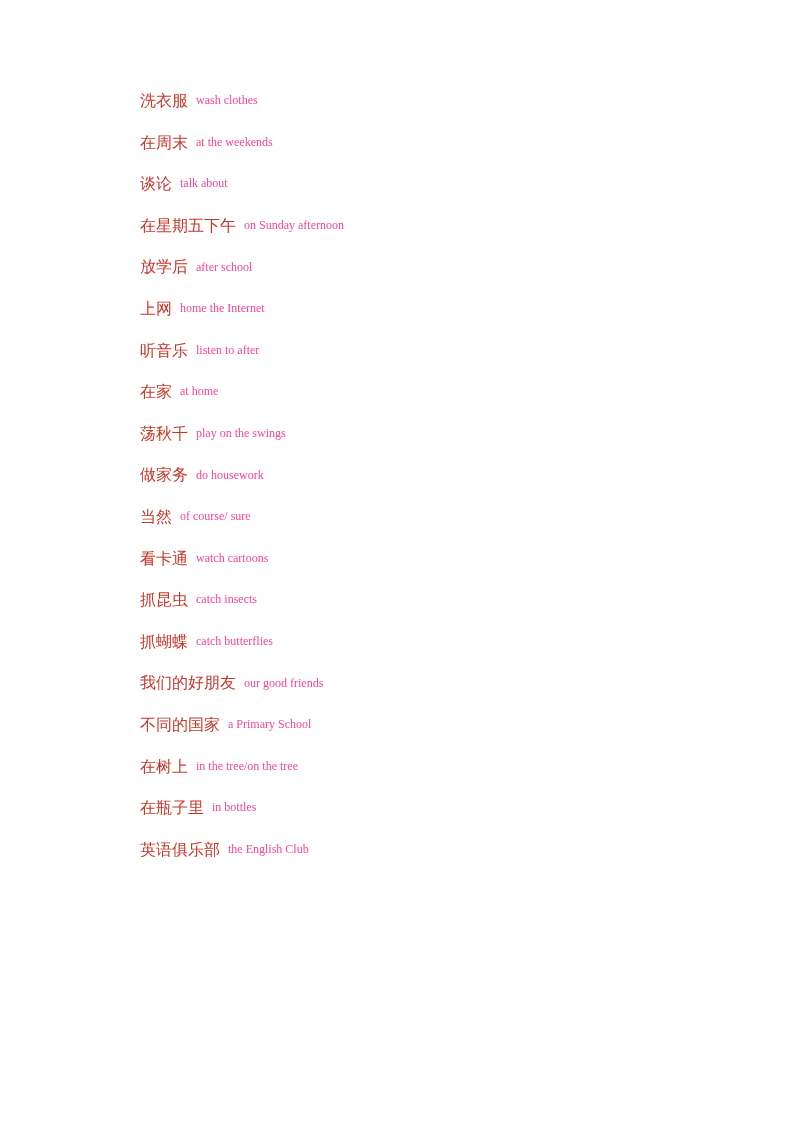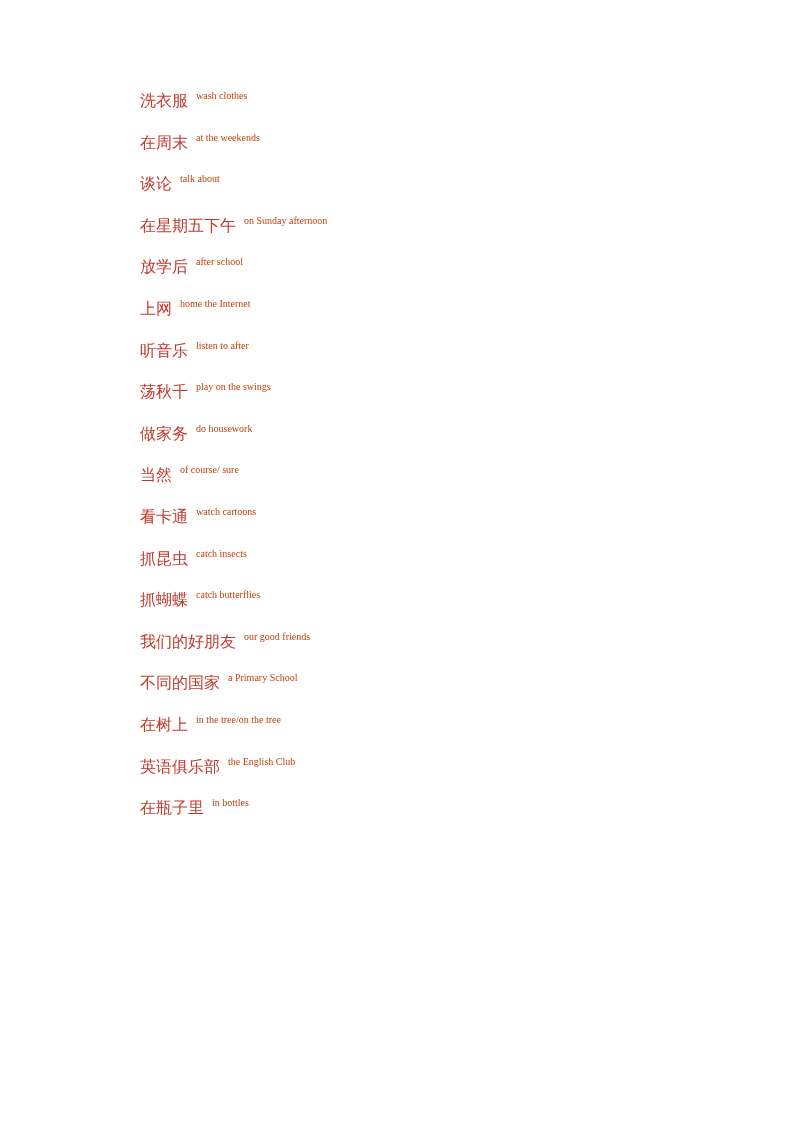--- a/index.html
+++ b/index.html
@@ -14,33 +14,33 @@
       font-family: "SimSun", "宋体", serif;
       padding: 80px 140px;
     }
     .vocab-list {
       display: flex;
       flex-direction: column;
       gap: 0px;
     }
     .vocab-item {
       display: flex;
-      align-items: flex-start;
+      align-items: center;
       padding: 8px 0;
       line-height: 1.6;
     }
     .chinese {
       color: #c0392b;
       font-size: 16px;
       margin-right: 8px;
       white-space: nowrap;
     }
     .english {
-      color: #c2410c;
-      font-size: 10px;
+      color: #ec4899;
+      font-size: 12px;
       white-space: nowrap;
       font-family: Liberation Serif, serif;
     }
   </style>
 </head>
 <body>
 
 <div class="vocab-list">
 <div class="vocab-item">
       <span class="chinese">洗衣服</span>
@@ -62,20 +62,24 @@
       <span class="chinese">放学后</span>
       <span class="english">after school</span>
     </div>
     <div class="vocab-item">
       <span class="chinese">上网</span>
       <span class="english">home   the Internet</span>
     </div>
     <div class="vocab-item">
       <span class="chinese">听音乐</span>
       <span class="english">listen to after</span>
+    </div>
+    <div class="vocab-item">
+      <span class="chinese">在家</span>
+      <span class="english">at home</span>
     </div>
     <div class="vocab-item">
       <span class="chinese">荡秋千</span>
       <span class="english">play on the swings</span>
     </div>
     <div class="vocab-item">
       <span class="chinese">做家务</span>
       <span class="english">do housework</span>
     </div>
     <div class="vocab-item">
@@ -100,20 +104,20 @@
     </div>
     <div class="vocab-item">
       <span class="chinese">不同的国家</span>
       <span class="english">a Primary School</span>
     </div>
     <div class="vocab-item">
       <span class="chinese">在树上</span>
       <span class="english">in the tree/on the tree</span>
     </div>
     <div class="vocab-item">
+      <span class="chinese">在瓶子里</span>
+      <span class="english">in bottles</span>
+    </div>
+    <div class="vocab-item">
       <span class="chinese">英语俱乐部</span>
       <span class="english">the English Club</span>
-    </div>
-    <div class="vocab-item">
-      <span class="chinese">在瓶子里</span>
-      <span class="english">in bottles</span>
     </div>
   </div>
 
 </body></html>

